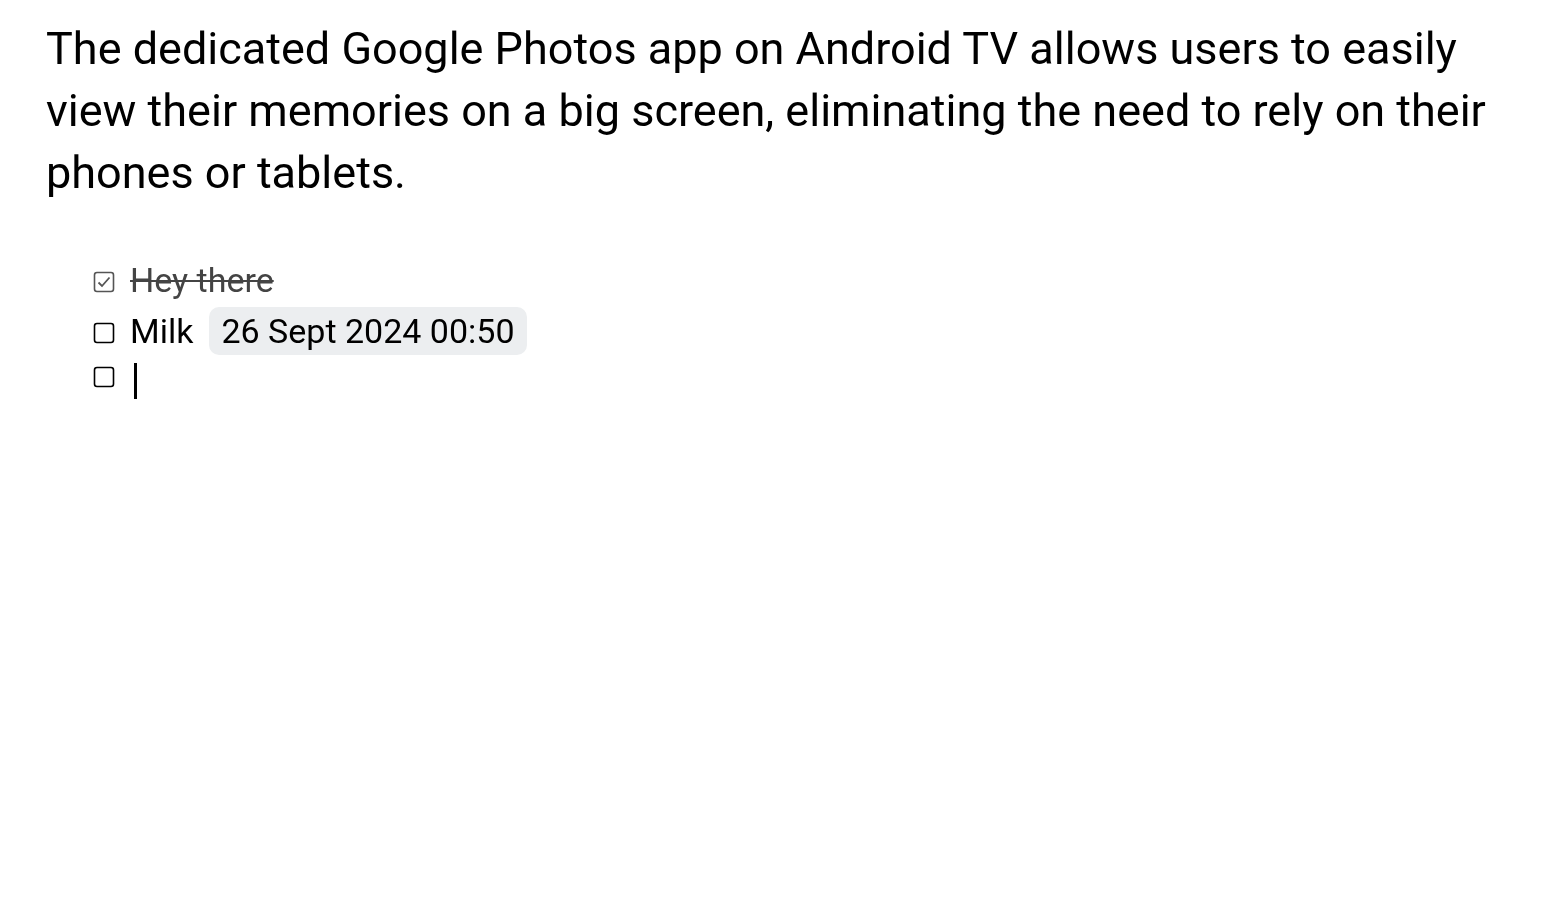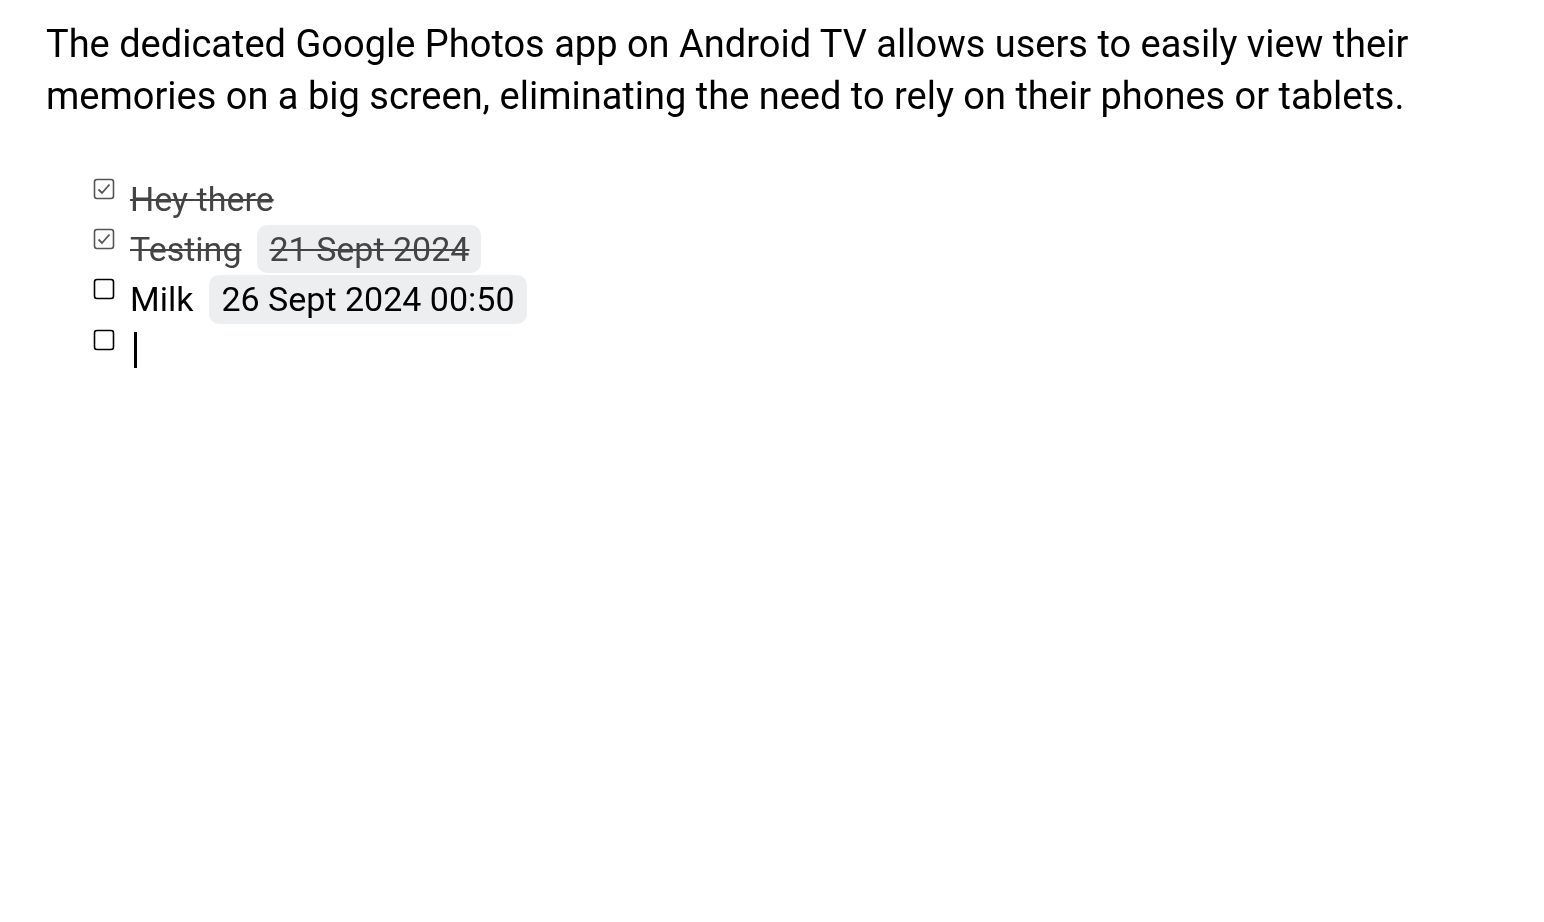--- a/index.html
+++ b/index.html
@@ -8,31 +8,32 @@
       box-sizing: border-box;
     }
     body {
       font-family: -apple-system, BlinkMacSystemFont, "Segoe UI", Roboto, Helvetica, Arial, sans-serif;
       background: #ffffff;
       color: #000000;
       padding: 18px 46px;
       width: 1544px;
     }
     .paragraph {
-      font-size: 38px;
+      font-size: 45px;
       line-height: 1.38;
       color: #000000;
       margin-bottom: 52px;
       font-weight: 400;
     }
     .checklist {
       padding-left: 46px;
     }
     .check-item {
       display: flex;
+      align-items: center;
       gap: 14px;
       font-size: 34px;
       line-height: 1.42;
       color: #000000;
       margin-bottom: 2px;
     }
     .checkbox {
       width: 24px;
       height: 24px;
       flex-shrink: 0;
@@ -86,30 +87,20 @@
   <div class="check-item">
     <span class="checkbox">
       <svg viewBox="0 0 24 24" fill="none" stroke="#555555" stroke-width="1.6">
         <rect x="2.5" y="2.5" width="19" height="19" rx="2.5"></rect>
         <path d="M6.5 12.5 L10 16 L17.5 7.5" stroke="#555555" stroke-width="1.8" fill="none"></path>
       </svg>
     </span>
     <span class="item-label done">Hey there</span>
   </div>
 
-  <div class="check-item">
-    <span class="checkbox">
-      <svg viewBox="0 0 24 24" fill="none" stroke="#555555" stroke-width="1.6">
-        <rect x="2.5" y="2.5" width="19" height="19" rx="2.5"></rect>
-        <path d="M6.5 12.5 L10 16 L17.5 7.5" stroke="#555555" stroke-width="1.8" fill="none"></path>
-      </svg>
-    </span>
-    <span class="item-label done">Testing</span>
-    <span class="date-chip done">21 Sept 2024</span>
-  </div>
 
   <div class="check-item">
     <span class="checkbox">
       <svg viewBox="0 0 24 24" fill="none" stroke="#000000" stroke-width="1.6">
         <rect x="2.5" y="2.5" width="19" height="19" rx="2.5"></rect>
       </svg>
     </span>
     <span class="item-label">Milk</span>
     <span class="date-chip">26 Sept 2024 00:50</span>
   </div>

